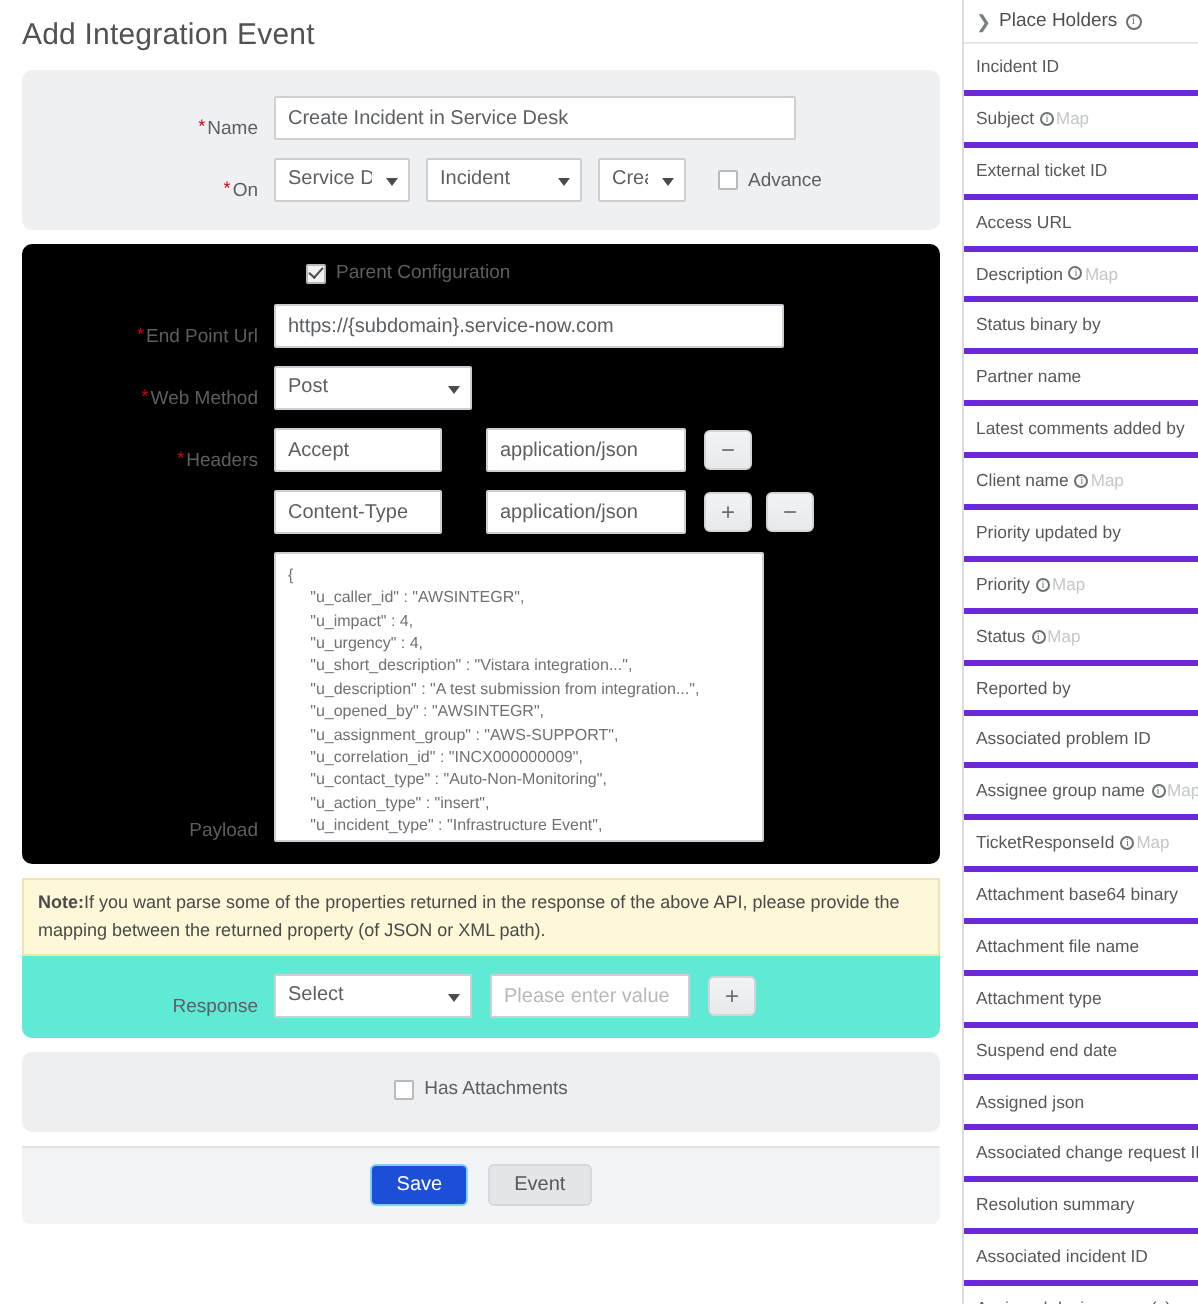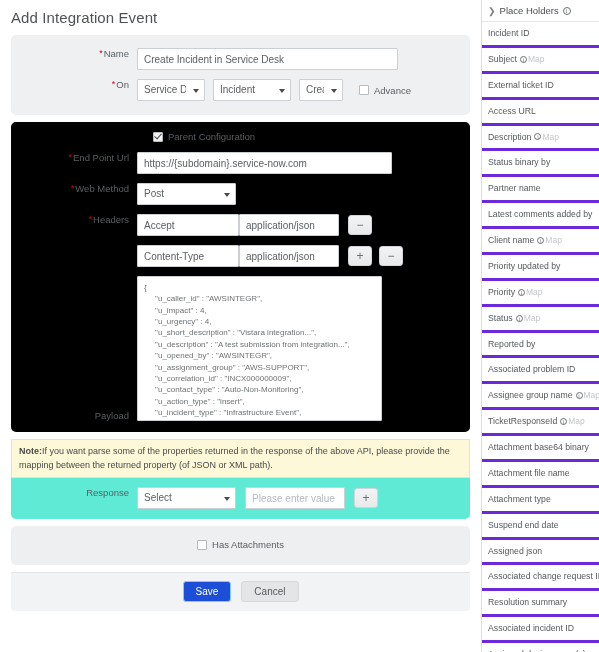--- a/index.html
+++ b/index.html
@@ -43,21 +43,21 @@
     border-radius: 5px;
     margin: 0 11px 7px 11px;
     padding: 10px 0;
   }
   .panel.gray2 { background: #000000; }
   .panel.flat { background: #f0f1f3; }
 
   
   .row {
     display: flex;
-    align-items: flex-start;
+    align-items: flex-end;
     margin-bottom: 9px;
   }
   .row:last-child { margin-bottom: 0; }
   .row-label {
     width: 126px;
     text-align: right;
     padding-right: 8px;
     font-size: 9.5px;
     color: #5a5f63;
     flex: none;
@@ -152,21 +152,21 @@
     color: #6a6f73;
     font-size: 12px;
     line-height: 1;
     cursor: pointer;
     flex: none;
     font-family: "Liberation Sans", sans-serif;
   }
 
   
   .hdr-row { display: flex; align-items: center; }
-  .hdr-row input.k { width: 102px; margin-right: 0; }
+  .hdr-row input.k { width: 84px; margin-right: 22px; }
   .hdr-row input.v { width: 100px; margin-right: 9px; }
   .hdr-row .btn-sq { margin-right: 7px; }
 
   
   textarea.payload {
     width: 245px;
     height: 145px;
     resize: none;
     font-size: 8px;
     line-height: 1.42;
@@ -429,21 +429,21 @@
 
     <div class="panel" style="text-align:center;padding:13px 0;background:#edeff1;">
       <span class="cbx-wrap">
         <span class="cbx"></span>
         <span>Has Attachments</span>
       </span>
     </div>
 
     <div class="footer">
       <span class="btn btn-primary">Save</span>
-      <span class="btn btn-default">Cancel</span>
+      <span class="btn btn-default">Event</span>
     </div>
   </div>
 
   <div class="sidebar">
     <div class="ph-header">
       <span class="chev">❯</span>
       <span>Place Holders</span>
       <span class="info-ic">i</span>
     </div>
     <div id="ph-list">

